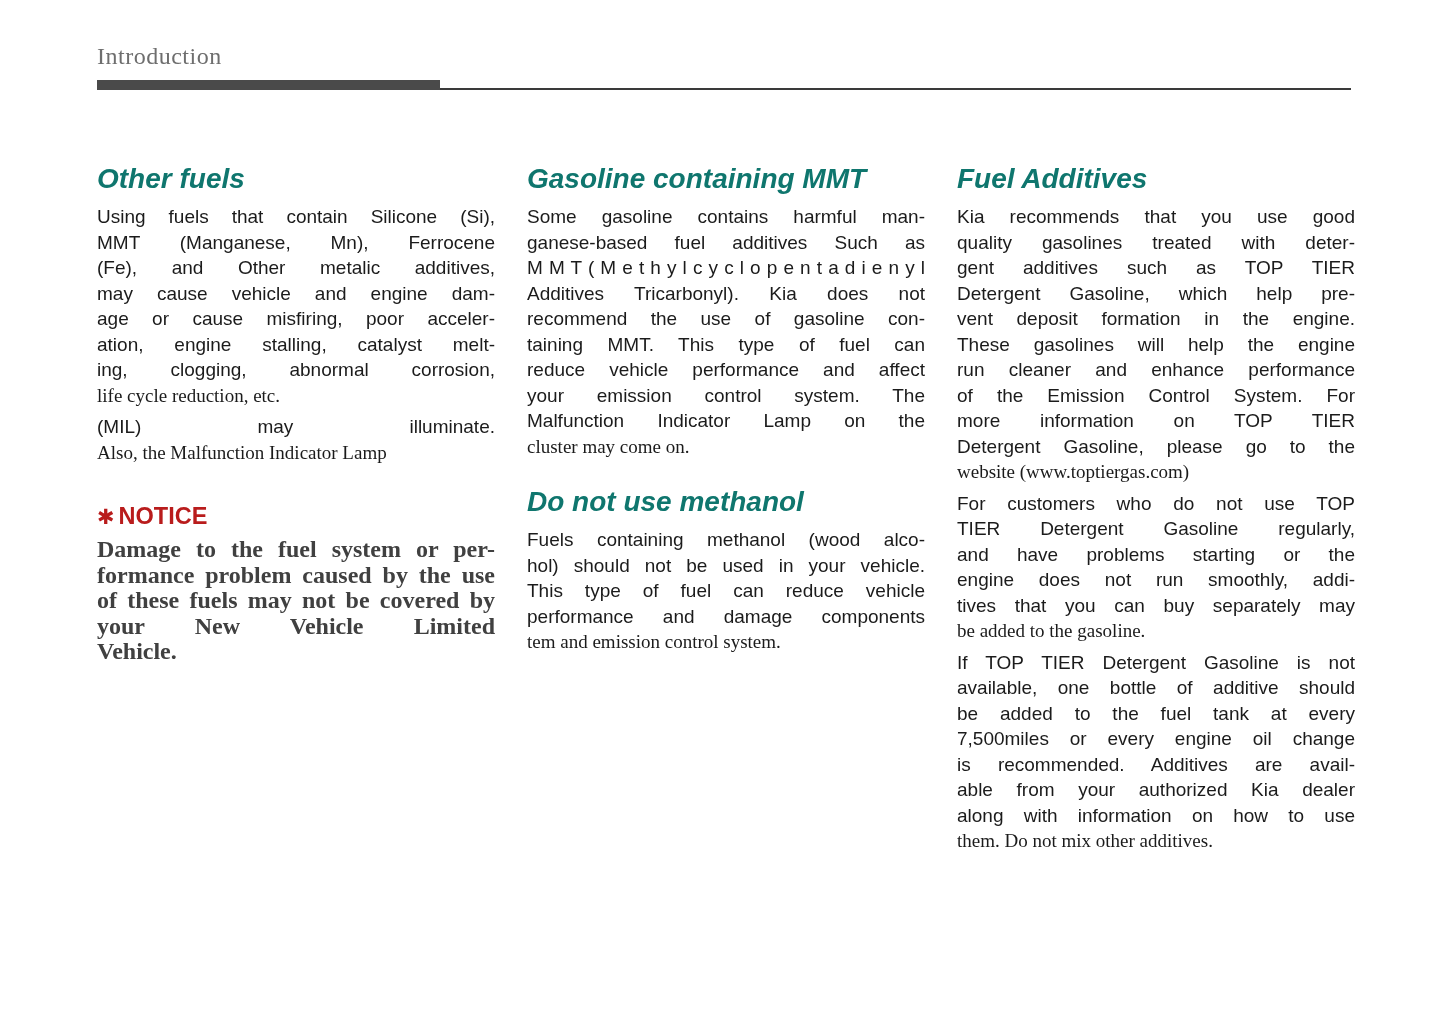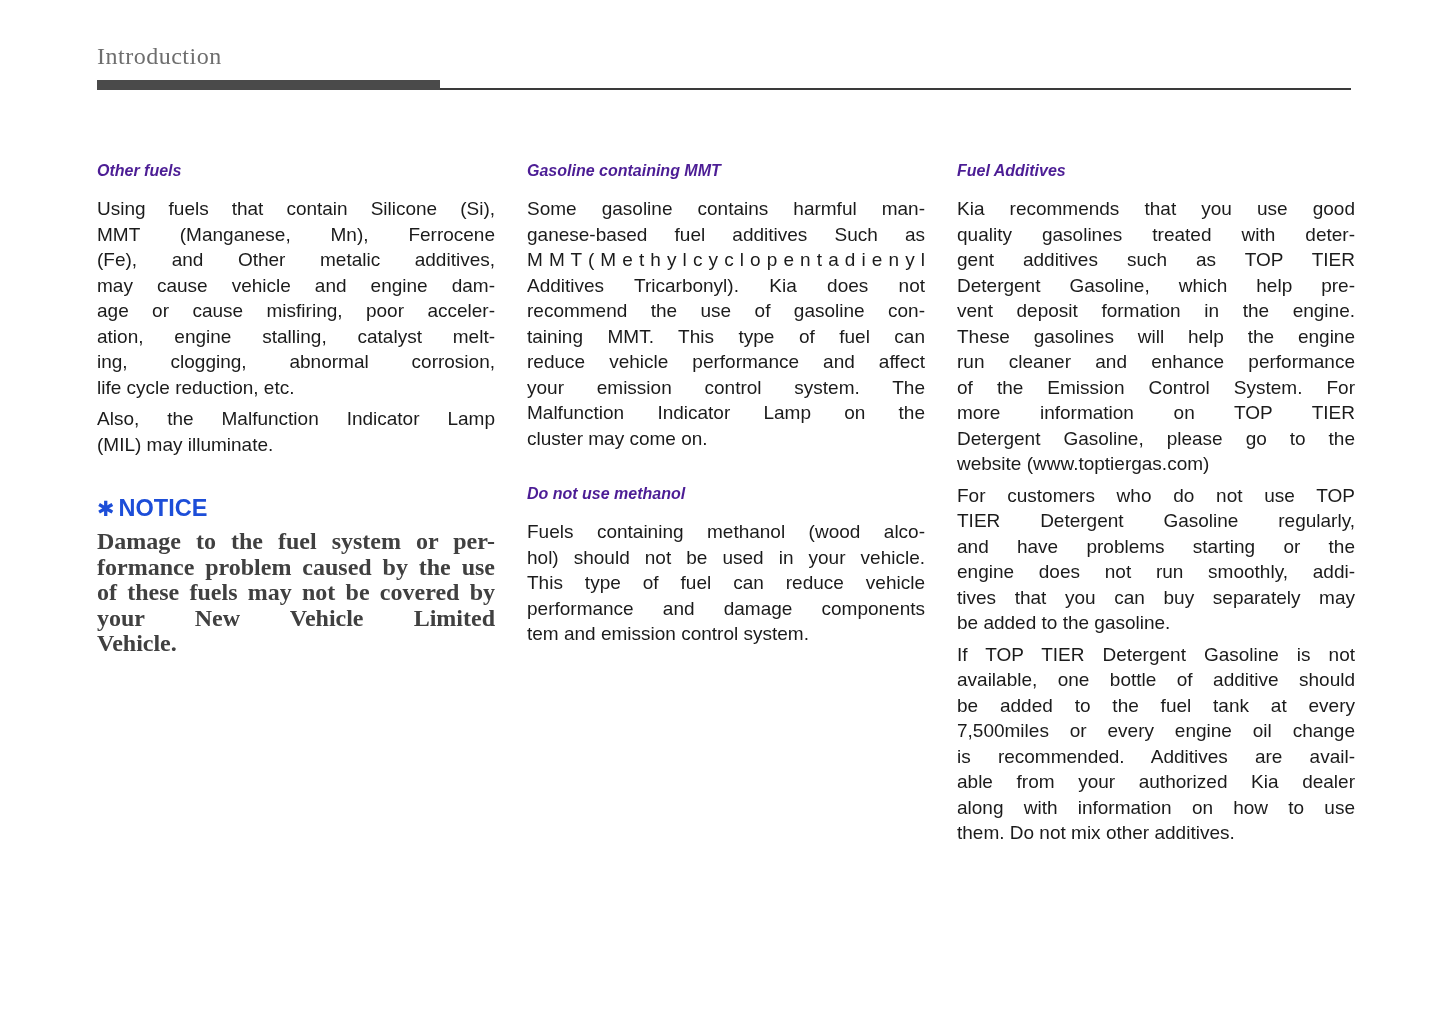--- a/index.html
+++ b/index.html
@@ -47,52 +47,53 @@
   
   .columns {
     margin-top: 64px;
     padding-left: 97px;
     display: grid;
     grid-template-columns: repeat(3, 398px);
     column-gap: 32px;
     align-items: start;
   }
   .section-heading {
-    margin: 4px 0 12px 0;
+    margin: 12px 0 12px 0;
     font-style: italic;
     font-weight: bold;
-    font-size: 16px;
+    font-size: 28px;
     line-height: 26px;
-    color: #4c1d95;
+    color: #0f766e;
   }
   .section-heading.spaced {
     margin-top: 30px;
   }
   .body-par {
     margin: 0 0 6px 0;
     font-size: 19px;
     line-height: 25.5px;
     color: #1b1b1b;
   }
   .lines .ln {
     text-align: justify;
     text-align-last: justify;
   }
   .lines .ln:last-child {
     text-align-last: left;
+    font-family: Liberation Serif, serif;
   }
   
   .notice {
     margin-top: 36px;
   }
   .notice-header {
     font-weight: bold;
     font-size: 23.5px;
     line-height: 30px;
-    color: #1d4ed8;
+    color: #b91c1c;
     margin-bottom: 5px;
   }
   .notice-header .asterisk {
     font-size: 21px;
     margin-right: 4px;
   }
   .notice-body {
     font-family: "Liberation Serif", "DejaVu Serif", serif;
     font-weight: bold;
     font-size: 24px;
@@ -143,22 +144,22 @@
           <div class="ln">Using fuels that contain Silicone (Si),</div>
           <div class="ln">MMT (Manganese, Mn), Ferrocene</div>
           <div class="ln">(Fe), and Other metalic additives,</div>
           <div class="ln">may cause vehicle and engine dam-</div>
           <div class="ln">age or cause misfiring, poor acceler-</div>
           <div class="ln">ation, engine stalling, catalyst melt-</div>
           <div class="ln">ing, clogging, abnormal corrosion,</div>
           <div class="ln">life cycle reduction, etc.</div>
         </div>
       <div class="body-par lines">
+          <div class="ln">(MIL) may illuminate.</div>
           <div class="ln">Also, the Malfunction Indicator Lamp</div>
-          <div class="ln">(MIL) may illuminate.</div>
         </div>
 
       <div class="notice">
         <div class="notice-header">
           <span class="asterisk">✱</span><span>NOTICE</span>
         </div>
         <div class="notice-body lines">
             <div class="ln">Damage to the fuel system or per-</div>
             <div class="ln">formance problem caused by the use</div>
             <div class="ln">of these fuels may not be covered by</div>

